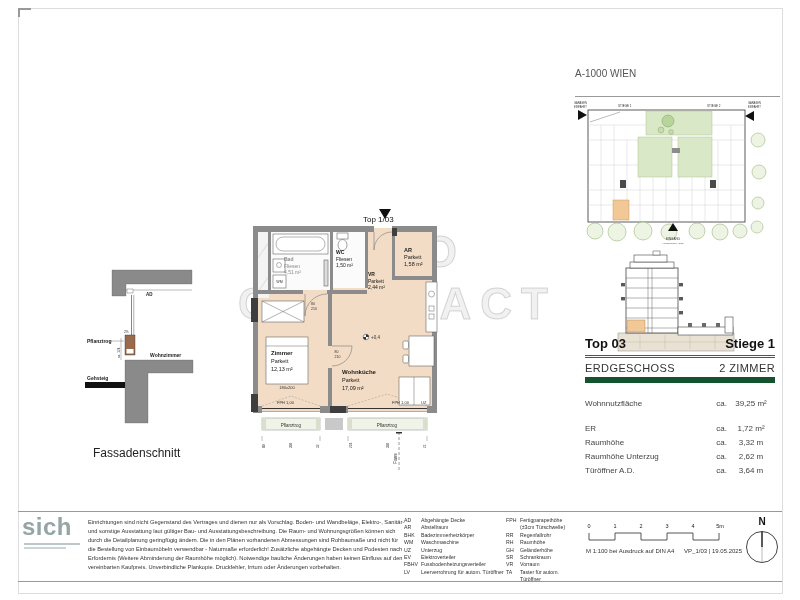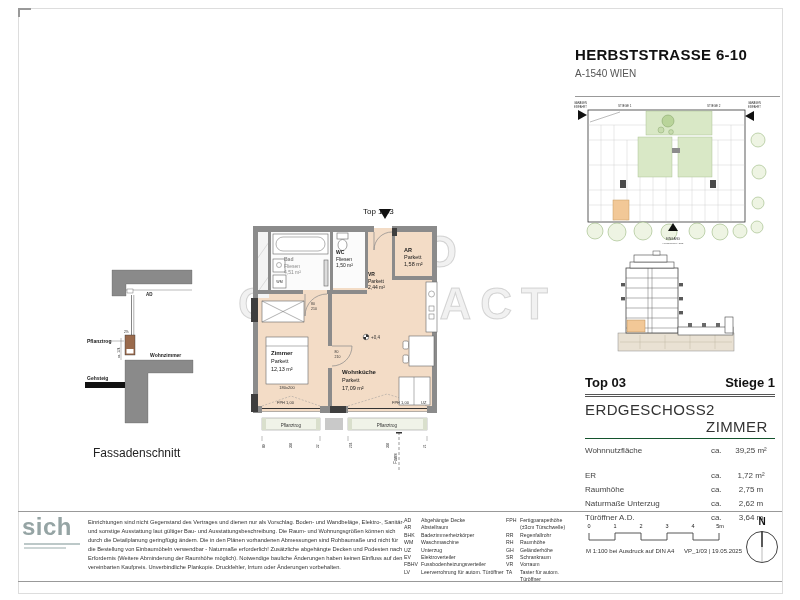--- a/index.html
+++ b/index.html
@@ -8,35 +8,35 @@
   .abs{position:absolute;}
   .frame{left:18px;top:8px;width:763px;height:584px;border:1px solid #ddd;}
   .cornerH{left:18px;top:8px;width:13px;height:2px;background:#999;}
   .cornerV{left:18px;top:8px;width:2px;height:9px;background:#999;}
   .title{left:575px;top:46px;font-size:15px;font-weight:bold;letter-spacing:.3px;color:#111;}
   .subtitle{left:575px;top:68px;font-size:10px;color:#555;}
   .hrule{height:0;border-top:1px solid #999;}
   .wm{left:238px;top:226px;width:300px;text-align:center;font-weight:bold;
       color:rgba(150,150,150,0.13);-webkit-text-stroke:1px rgba(130,130,130,0.30);
       font-size:44px;line-height:52px;letter-spacing:9px;pointer-events:none;}
-  .toplabel{left:363px;top:207px;font-size:8px;color:#111;}
+  .toplabel{left:363px;top:215px;font-size:8px;color:#111;}
   .tri-down{left:379px;top:209px;width:0;height:0;border-left:6px solid transparent;
       border-right:6px solid transparent;border-top:10px solid #111;}
   .caption{left:93px;top:446px;font-size:12px;color:#222;}
   
-  .panel{left:585px;top:375px;width:190px;}
+  .panel{left:585px;top:336px;width:190px;}
   .prow1{display:flex;justify-content:space-between;font-size:13px;font-weight:bold;color:#111;
       padding-bottom:4px;border-bottom:3px double #555;}
-  .prow2{display:flex;justify-content:space-between;font-size:15px;color:#333;letter-spacing:.4px;
-      padding:4px 0 3px 0;border-bottom:1px solid #14532d;}
-  .datarows{margin-top:7px;font-size:8px;color:#444;}
+  .prow2{display:flex;justify-content:space-between;font-size:11px;color:#333;letter-spacing:.4px;
+      padding:4px 0 3px 0;border-bottom:6px solid #14532d;}
+  .datarows{margin-top:16px;font-size:8px;color:#444;}
   .drow{display:flex;margin-bottom:5px;}
   .drow:first-child{margin-bottom:16px;}
   .drow .lb{flex:1;}
-  .drow .ca{width:16px;flex:none;}
+  .drow .ca{width:16px;flex:none;text-align:right;}
   .drow .vl{width:48px;flex:none;text-align:center;}
   
   .logo{left:22px;top:514px;font-size:24px;font-weight:bold;color:#95a4a4;letter-spacing:.5px;line-height:26px;}
   .logobar1{left:24px;top:543px;width:56px;height:2px;background:#bcc8c8;}
   .logobar2{left:24px;top:547px;width:42px;height:2px;background:#ccd5d5;}
   .disc{left:88px;top:518px;width:315px;font-size:5.7px;line-height:9px;color:#333;}
   .disc div{white-space:nowrap;}
   .legend{font-size:5.2px;line-height:7.4px;color:#333;}
   .leg1{left:404px;top:517px;width:100px;}
   .leg2{left:506px;top:517px;width:72px;}
@@ -49,22 +49,21 @@
 </style>
 </head>
 <body>
 
 <div id="sheet">
 
   <div class="abs frame"></div>
   <div class="abs cornerH"></div>
   <div class="abs cornerV"></div>
 
-  <div class="abs title">HERBSTSTRASSE 6-10</div>
-  <div class="abs subtitle">A-1540 WIEN</div>
+  <div class="abs subtitle">A-1000 WIEN</div>
   <div class="abs hrule" style="left:575px;top:96px;width:205px;"></div>
 
   <div class="abs wm">
     <div>IMMO</div>
     <div>CONTRACT</div>
   </div>
 
   <svg class="abs" style="left:573px;top:96px;" width="210" height="152" viewBox="573 96 210 152">
     <rect x="588" y="110" width="157" height="112" fill="#ffffff" stroke="#333" stroke-width="0.8"></rect>
 
@@ -192,25 +191,25 @@
 
         <div class="drow">
           <span class="lb">ER</span>
           <span class="ca">ca.</span>
           <span class="vl">1,72 m²</span>
         </div>
 
         <div class="drow">
           <span class="lb">Raumhöhe</span>
           <span class="ca">ca.</span>
-          <span class="vl">2,75 m</span>
+          <span class="vl">3,32 m</span>
         </div>
 
         <div class="drow">
-          <span class="lb">Naturmaße Unterzug</span>
+          <span class="lb">Raumhöhe Unterzug</span>
           <span class="ca">ca.</span>
           <span class="vl">2,62 m</span>
         </div>
 
         <div class="drow">
           <span class="lb">Türöffner A.D.</span>
           <span class="ca">ca.</span>
           <span class="vl">3,64 m</span>
         </div>
 

